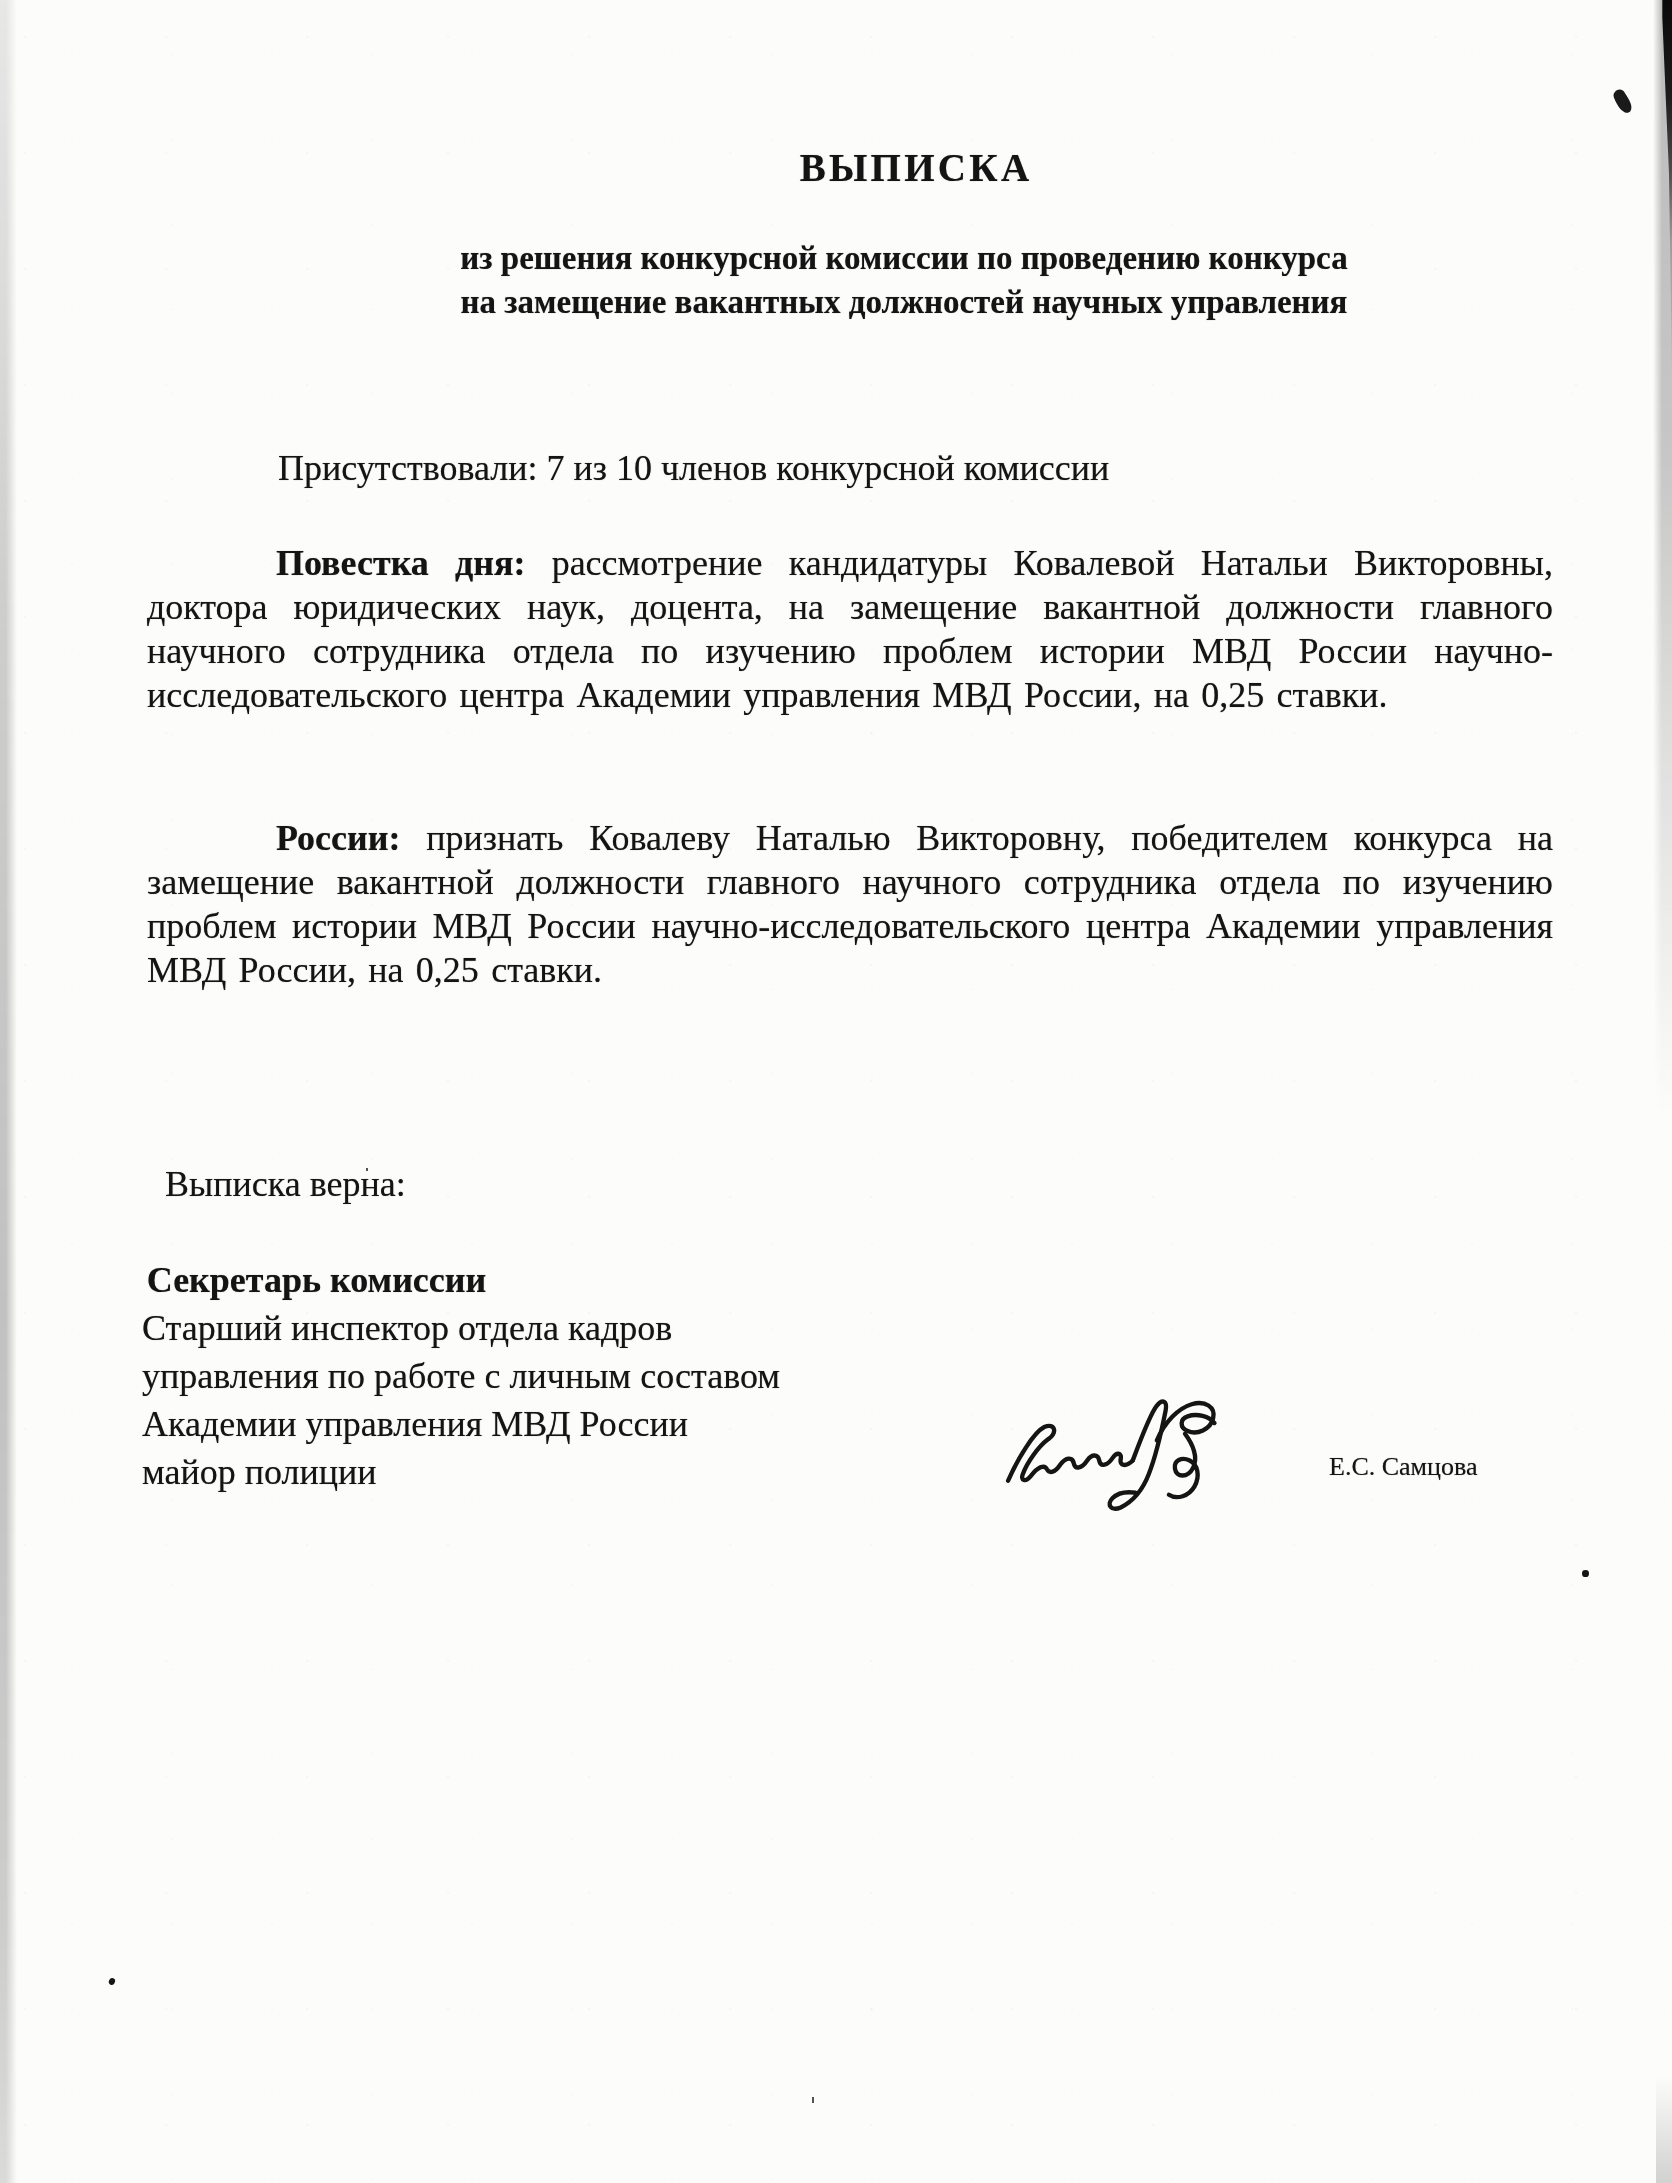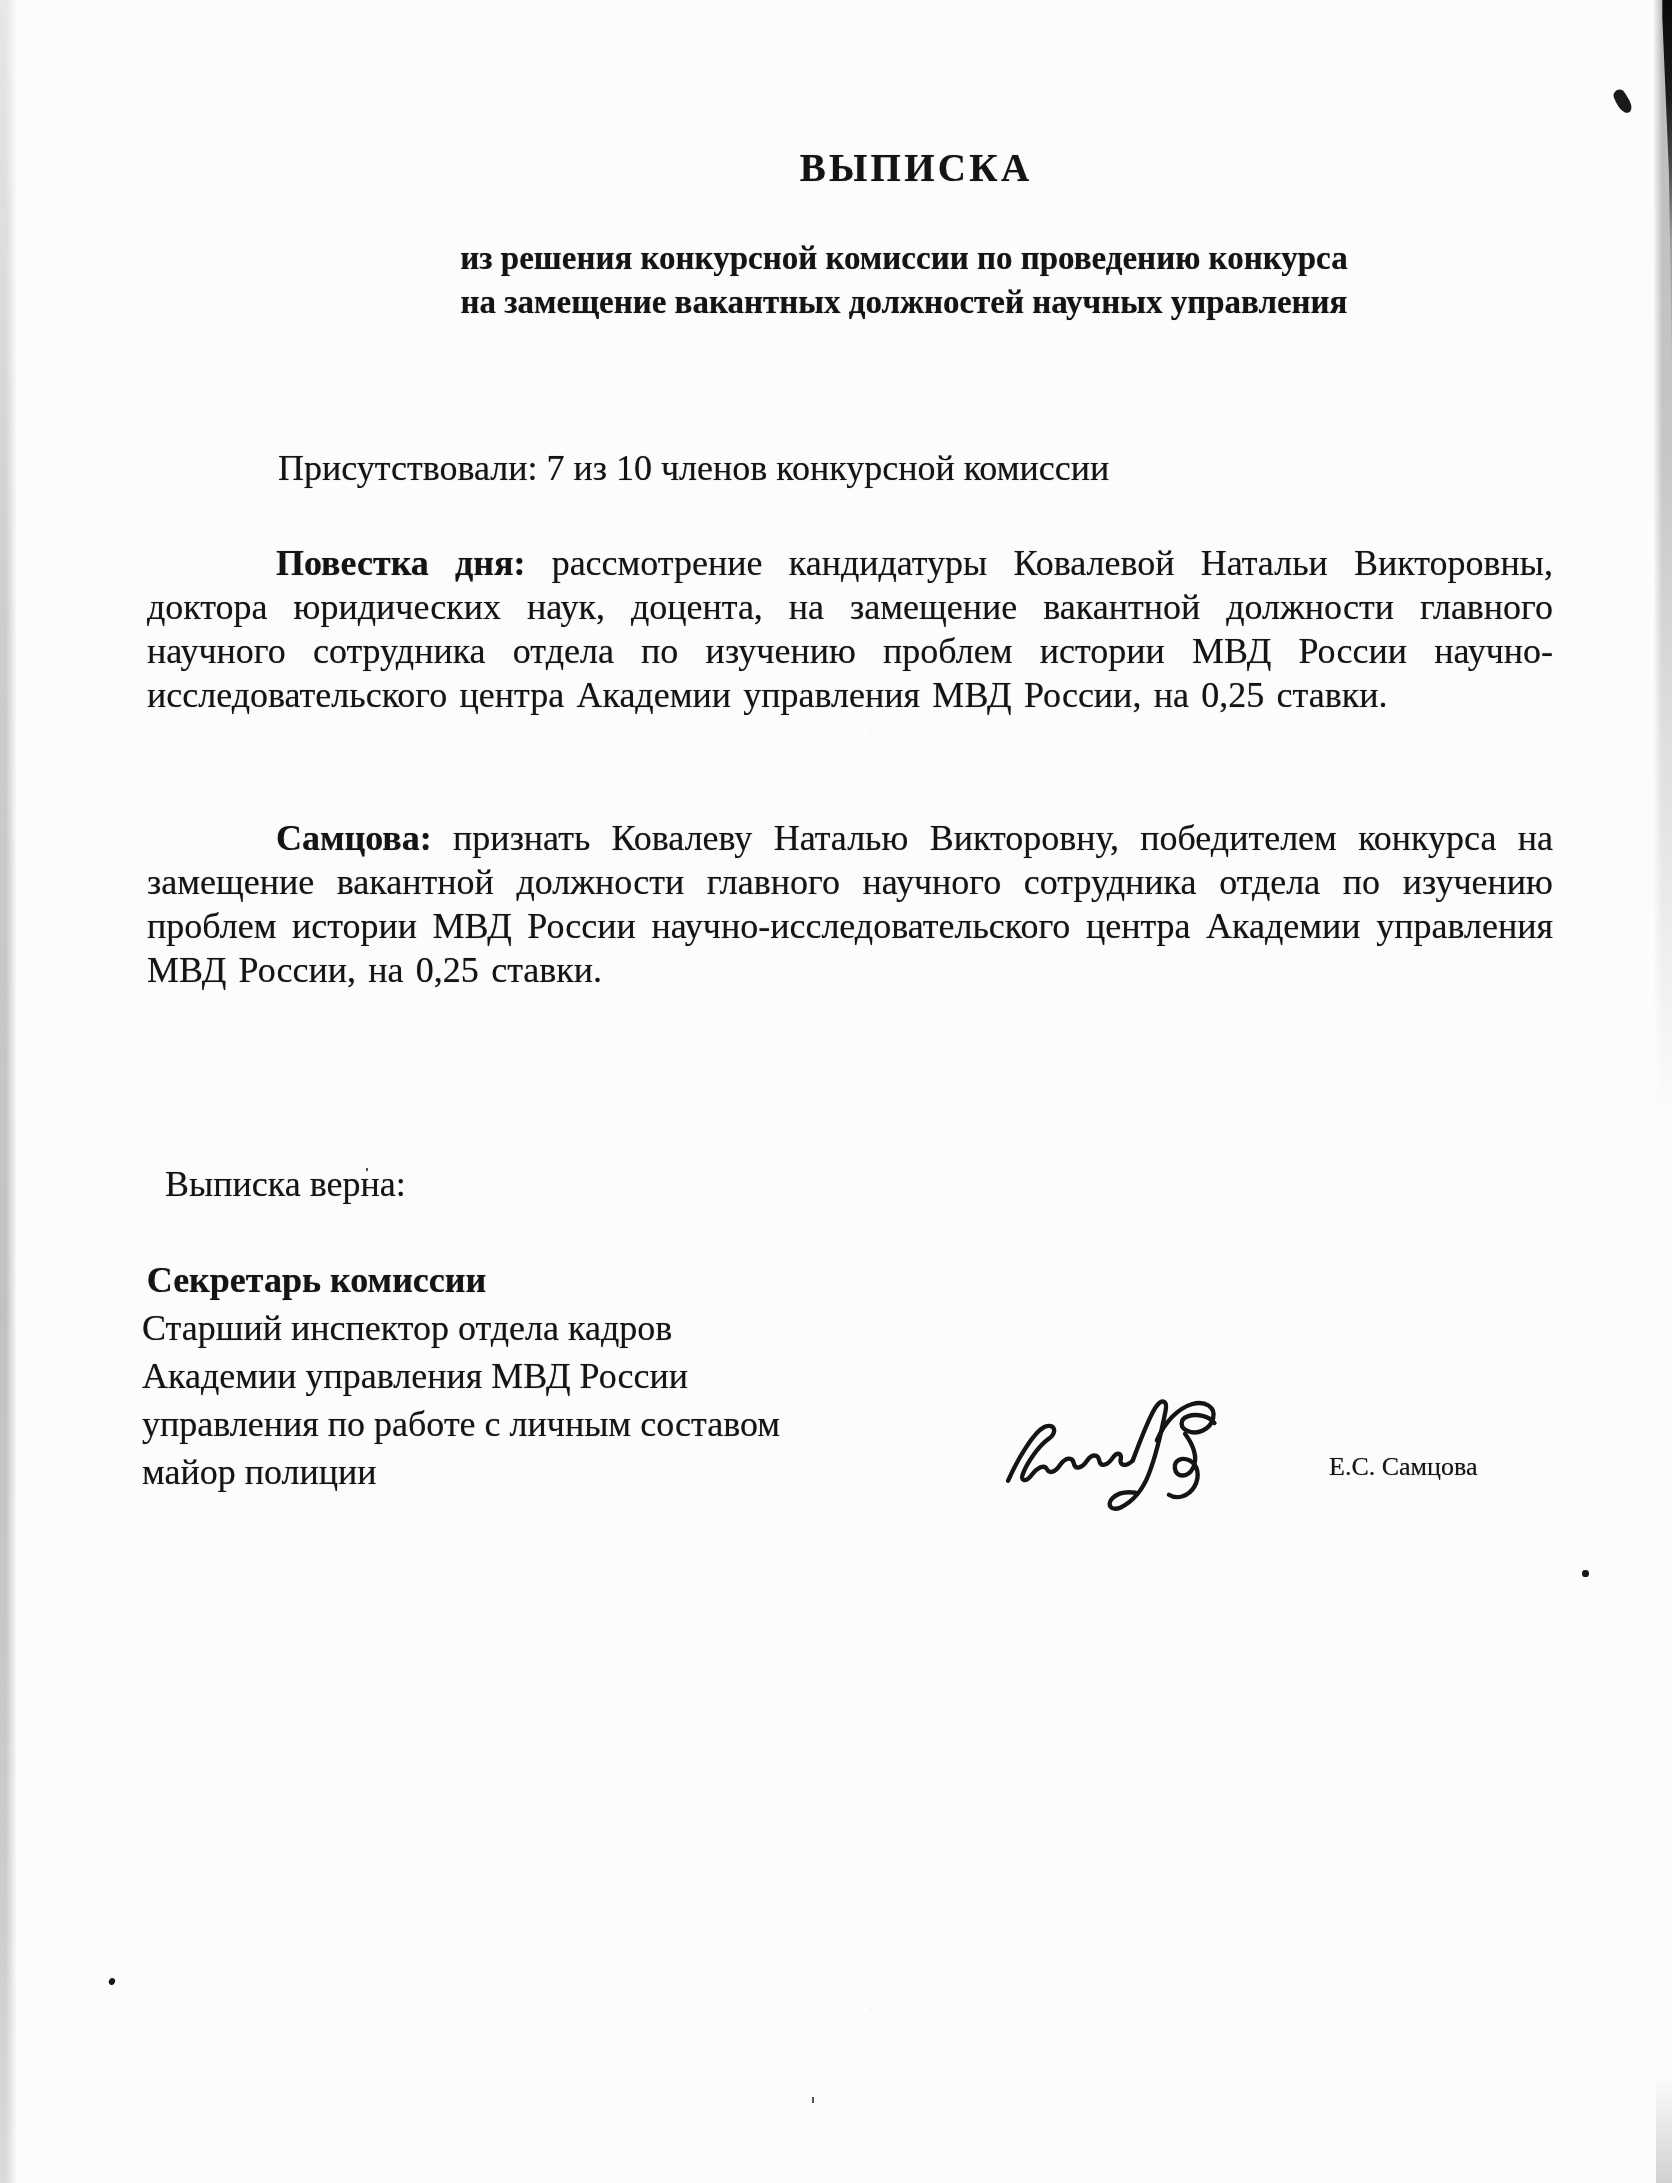--- a/index.html
+++ b/index.html
@@ -121,31 +121,31 @@
   </div>
 
   <p class="attendance txt">Присутствовали: 7 из 10 членов конкурсной комиссии</p>
 
   <p class="para agenda txt">
     <b>Повестка дня:</b>
     <span>рассмотрение кандидатуры Ковалевой Натальи Викторовны, доктора юридических наук, доцента, на замещение вакантной должности главного научного сотрудника отдела по изучению проблем истории МВД России научно-исследовательского центра Академии управления МВД России, на 0,25 ставки.</span>
   </p>
 
   <p class="para decision txt">
-    <b>Самцова:</b>
+    <b>России:</b>
     <span>признать Ковалеву Наталью Викторовну, победителем конкурса на замещение вакантной должности главного научного сотрудника отдела по изучению проблем истории МВД России научно-исследовательского центра Академии управления МВД России, на 0,25 ставки.</span>
   </p>
 
   <p class="certify txt">Выписка верна:</p>
 
   <div class="signatory txt">
     <div class="bold">Секретарь комиссии</div>
     <div>Старший инспектор отдела кадров</div>
+    <div>управления по работе с личным составом</div>
     <div>Академии управления МВД России</div>
-    <div>управления по работе с личным составом</div>
     <div>майор полиции</div>
   </div>
 
   <svg class="signature" viewBox="0 0 400 270">
     <g fill="none" stroke="#151515" stroke-width="6.5" stroke-linecap="round" stroke-linejoin="round">
       <path d="M36 180 C50 148 74 108 90 100 C106 93 110 108 96 118 C80 130 64 154 58 170 C54 180 62 183 70 173 C80 160 90 155 94 163 C98 170 106 168 114 156 C122 145 132 144 134 154 C136 164 146 162 154 150 C161 140 170 140 172 150 C174 160 184 158 192 146 C198 137 206 138 204 148 C202 158 212 160 222 150"></path>
       <path d="M222 150 C234 118 248 80 258 68 C266 58 274 60 271 76 C267 96 258 140 246 170 C236 196 220 212 204 220 C190 226 182 216 192 206 C200 198 212 196 226 198"></path>
       <path d="M258 120 C270 92 290 72 310 66 C330 60 346 70 342 87 C338 104 318 112 304 106 C292 101 292 88 304 84 C318 79 336 84 344 94"></path>
       <path d="M300 110 C312 126 320 146 312 161 C304 176 287 176 285 162 C283 150 295 144 307 150 C319 156 323 173 314 189 C306 203 288 209 276 201"></path>
     </g>

